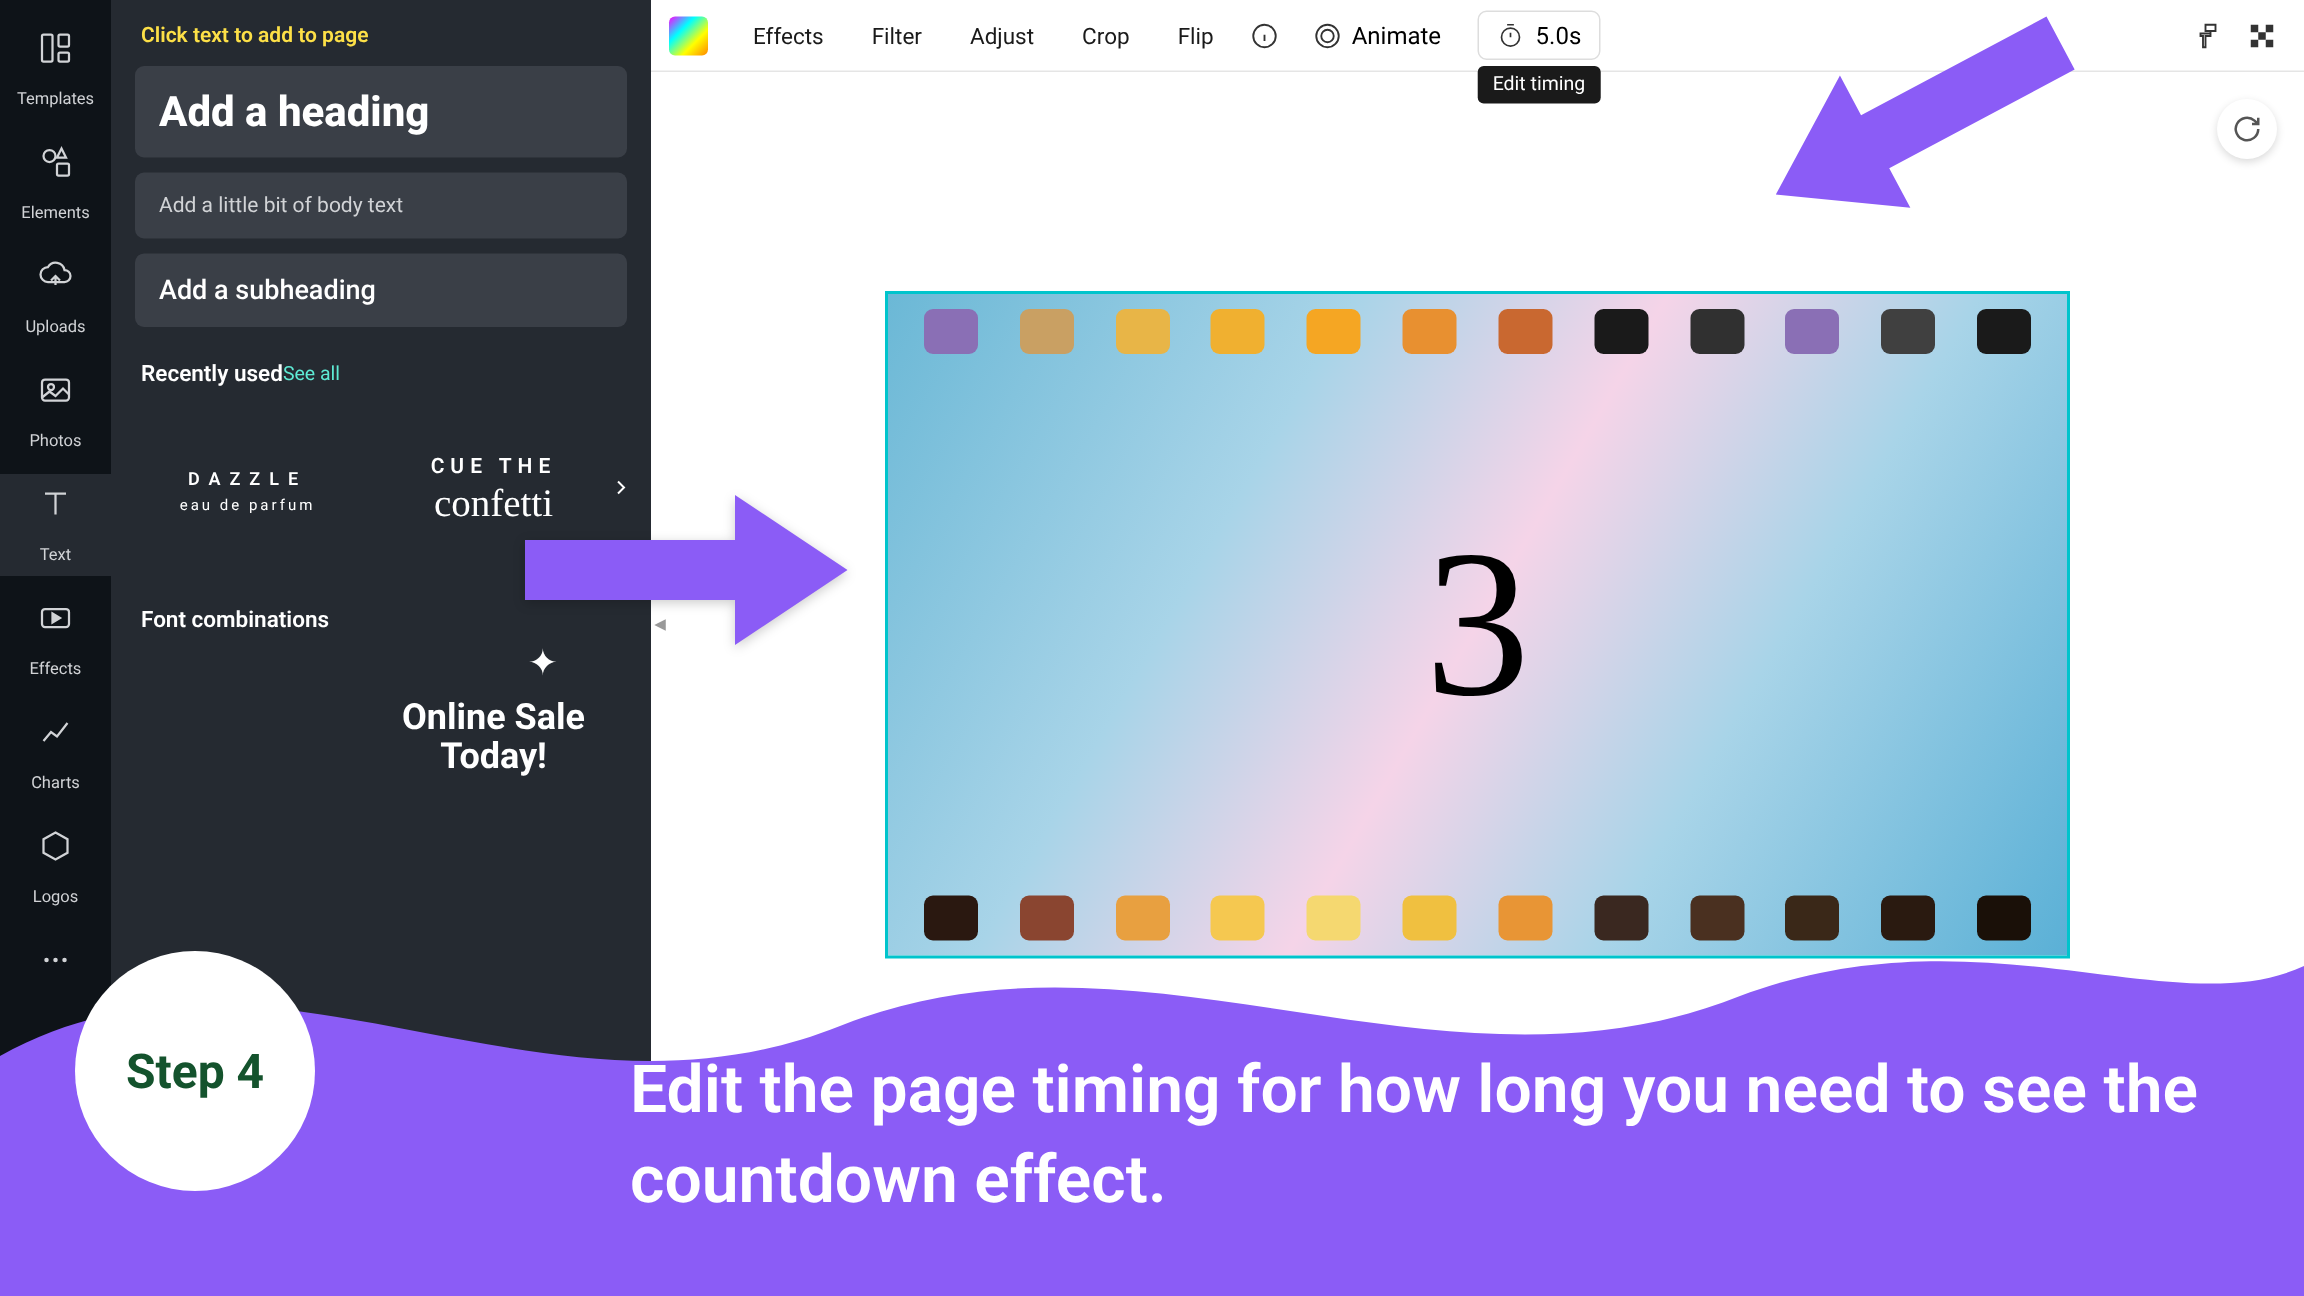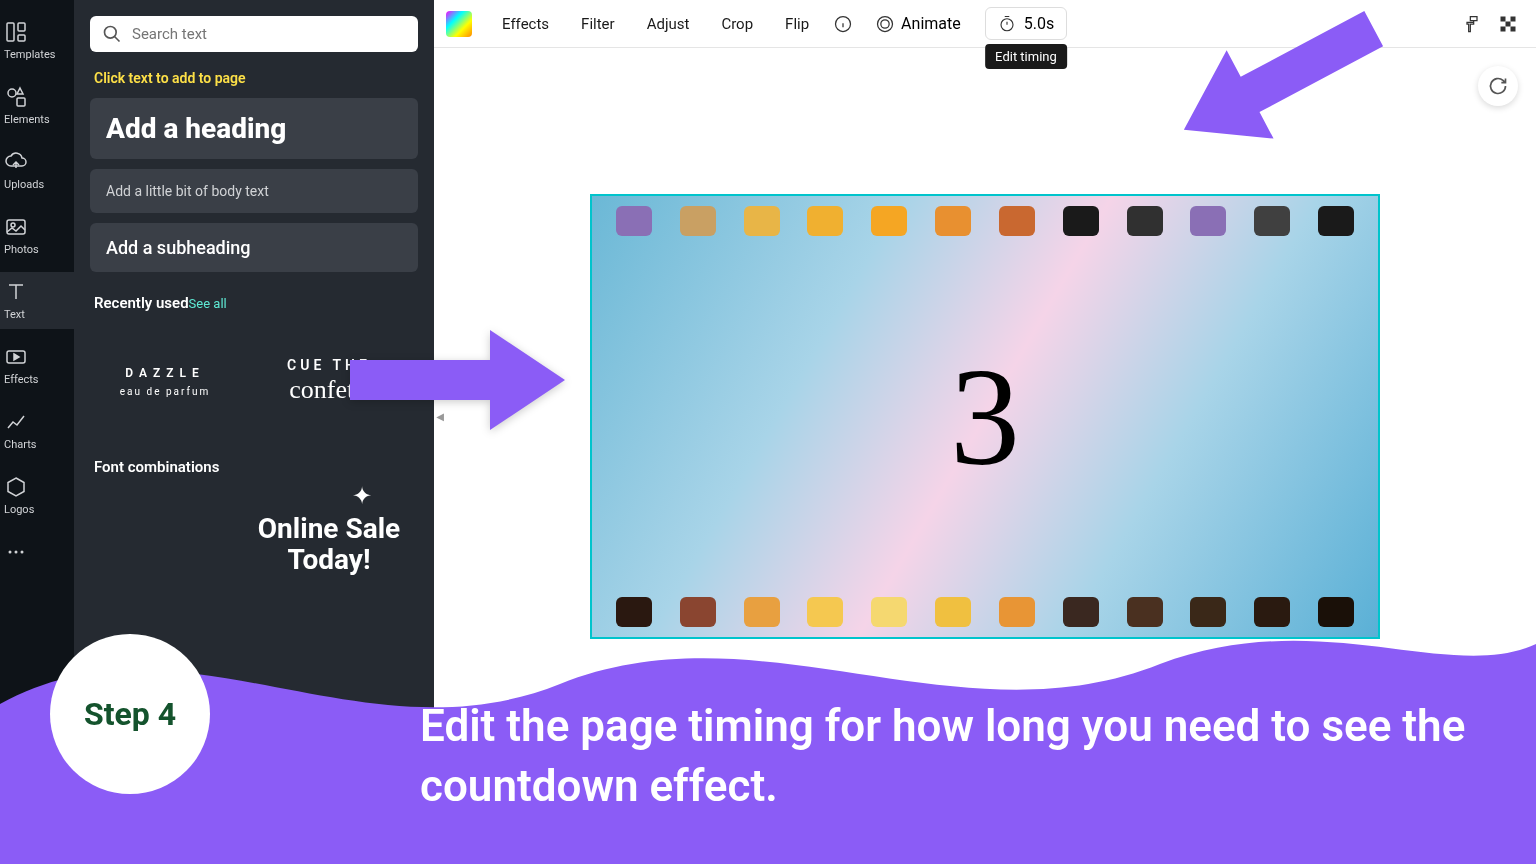--- a/index.html
+++ b/index.html
@@ -1,40 +1,40 @@
 <!DOCTYPE html>
 <html><head>
 <meta charset="utf-8">
 <style>
 *{margin:0;padding:0;box-sizing:border-box;font-family:-apple-system,BlinkMacSystemFont,"Segoe UI",Roboto,sans-serif}
 body{width:1536px;height:864px;overflow:hidden;position:relative;background:#fff}
 .app{display:flex;width:100%;height:100%}
 .nav-rail{width:74px;background:#0e1318;display:flex;flex-direction:column;align-items:center;padding-top:12px;gap:8px;color:#fff}
-.nav-item{display:flex;flex-direction:column;align-items:flex-start;gap:4px;padding:8px 4px;cursor:pointer;width:100%;font-size:11px;color:#d1d3d6}
+.nav-item{display:flex;flex-direction:column;align-items:center;gap:15px;padding:8px 4px;cursor:pointer;width:100%;font-size:11px;color:#d1d3d6}
 .nav-item.active{background:#252a31}
 .nav-icon{width:24px;height:24px;display:flex;align-items:center;justify-content:center}
 .side-panel{width:360px;background:#252a31;padding:16px;color:#fff;overflow:hidden}
 .search-box{background:#fff;border-radius:6px;display:flex;align-items:center;padding:8px 12px;gap:10px;margin-bottom:18px}
 .search-box input{border:none;outline:none;font-size:15px;flex:1;color:#555}
 .hint{font-size:14px;font-weight:600;color:#fde047;margin-bottom:12px;margin-left:4px}
 .text-btn{background:#3a3f47;border-radius:6px;padding:14px 16px;margin-bottom:10px;cursor:pointer;color:#fff}
 .heading-btn{font-size:28px;font-weight:800}
 .subheading-btn{font-size:18px;font-weight:500}
 .body-btn{font-size:14px;font-weight:400;color:#d1d3d6}
 .section-head{display:flex;align-items:center;margin:22px 4px 14px}
 .section-head h3{font-size:15px;font-weight:600}
 .see-all{font-size:13px;color:#5eead4;cursor:pointer}
 .thumbs{display:flex;gap:14px;align-items:center;position:relative}
 .thumb{width:150px;height:110px;display:flex;flex-direction:column;align-items:center;justify-content:center;color:#fff;cursor:pointer;text-align:center}
 .dazzle-t{font-size:12px;letter-spacing:6px;font-weight:600}
 .dazzle-s{font-size:10px;letter-spacing:2px;margin-top:6px}
 .cue-t{font-size:14px;letter-spacing:4px;font-weight:600}
 .cue-s{font-family:cursive;font-size:26px;margin-top:2px}
 .next-arrow{position:absolute;right:-4px;top:50%;transform:translateY(-50%);color:#fff;cursor:pointer}
-.online-sale{font-size:28px;font-weight:700;line-height:1.1}
+.online-sale{font-size:24px;font-weight:700;line-height:1.1}
 .canvas-area{flex:1;background:#fff;display:flex;flex-direction:column;position:relative}
 .toolbar{height:48px;border-bottom:1px solid #e5e5e5;display:flex;align-items:center;padding:0 12px;gap:4px}
 .color-swatch{width:26px;height:26px;border-radius:4px;background:linear-gradient(135deg,#ff00ff,#00ffff,#ffff00,#ff8800);cursor:pointer;margin-right:12px}
 .tb-btn{padding:6px 14px;font-size:15px;color:#1a1a1a;cursor:pointer;border-radius:4px}
 .tb-icon{width:20px;height:20px;display:flex;align-items:center;justify-content:center;cursor:pointer;margin:0 6px}
 .animate-group{display:flex;align-items:center;gap:6px;padding:6px 12px;cursor:pointer}
 .timing-btn{display:flex;align-items:center;gap:8px;padding:6px 12px;border:1px solid #ddd;border-radius:6px;cursor:pointer;margin-left:8px;position:relative}
 .tooltip{position:absolute;top:36px;left:50%;transform:translateX(-50%);background:#1a1a1a;color:#fff;padding:5px 10px;border-radius:4px;font-size:13px;white-space:nowrap}
 .spacer{flex:1}
 .canvas-wrap{flex:1;display:flex;align-items:center;justify-content:center;padding:22px;position:relative}
@@ -142,27 +142,20 @@
           <svg width="24" height="24" viewBox="0 0 24 24" fill="currentColor">
             <circle cx="6" cy="12" r="1.5"></circle>
             <circle cx="12" cy="12" r="1.5"></circle>
             <circle cx="18" cy="12" r="1.5"></circle>
           </svg>
         </div>
       </div>
   </div>
 
   <div class="side-panel">
-    <div class="search-box">
-      <svg width="20" height="20" viewBox="0 0 24 24" fill="none" stroke="#555" stroke-width="2">
-          <circle cx="10" cy="10" r="7"></circle>
-          <path d="M21 21l-6-6"></path>
-        </svg>
-      <input placeholder="Search text" style="">
-    </div>
     <div class="hint">Click text to add to page</div>
     <div class="text-btn heading-btn">Add a heading</div>
     <div class="text-btn body-btn">Add a little bit of body text</div>
     <div class="text-btn subheading-btn">Add a subheading</div>
     <div class="section-head">
       <h3>Recently used</h3>
       <span class="see-all">See all</span>
     </div>
     <div class="thumbs">
       <div class="thumb">

